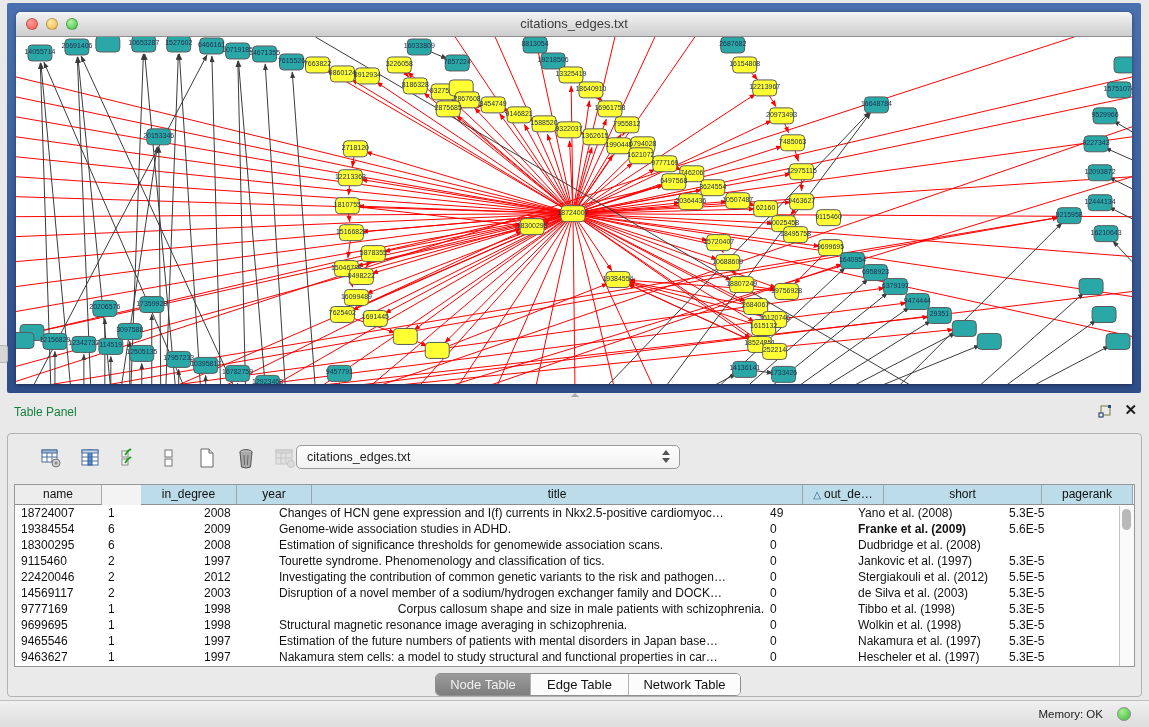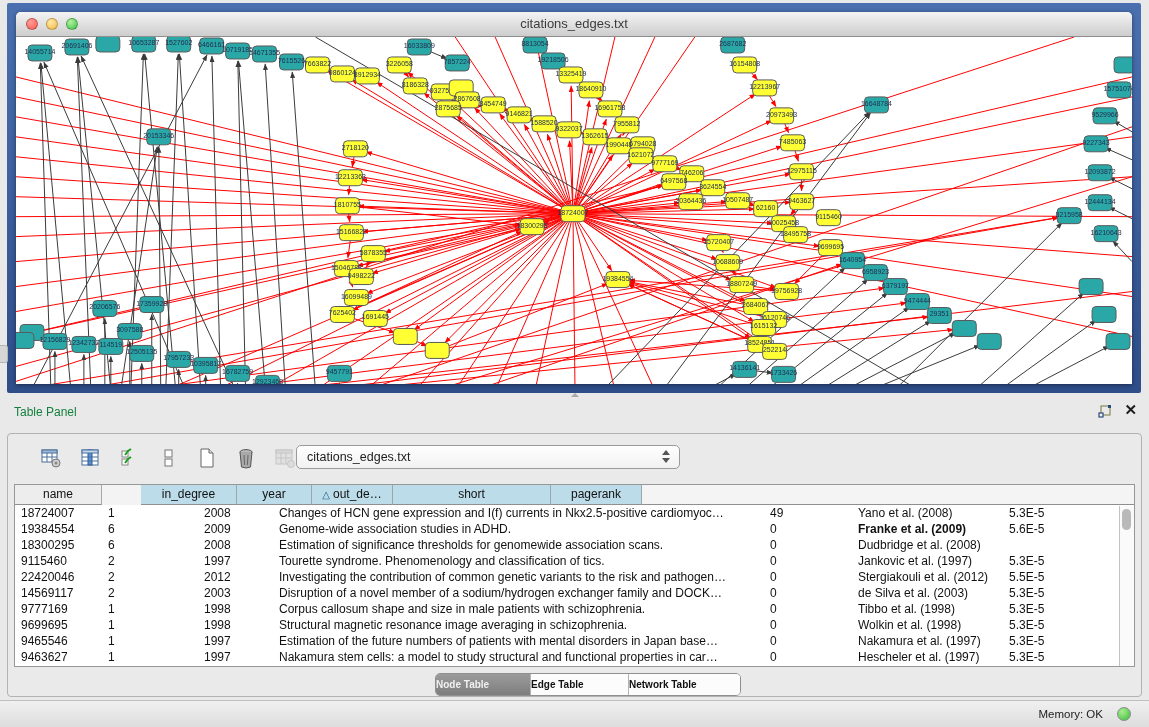--- a/index.html
+++ b/index.html
@@ -56,21 +56,21 @@
   .th.gray{background:#ededed;border-right:1px solid #a9a9a9;}
   .th .sort{font-size:10px;color:#1e5f7e;margin-right:3px;}
   .trow{display:flex;height:16px;}
   .td{box-sizing:border-box;font-size:12px;color:#111;line-height:16px;white-space:nowrap;
     overflow:hidden;padding-left:6px;}
   .vscroll{position:absolute;right:0;top:21px;bottom:0;width:14px;border-left:1px solid #c3c3c3;background:#fafafa;}
   .vthumb{position:absolute;left:2px;top:3px;width:9px;height:21px;border-radius:5px;background:#b9b9b9;}
 
   .tabs{position:absolute;left:427px;top:239px;height:21px;display:flex;
     border:1px solid #8f8f8f;border-radius:5px;overflow:hidden;background:#fcfcfc;}
-  .tab{font-size:10px;line-height:21px;color:#111;background:#fcfcfc;border-right:1px solid #b3b3b3;font-weight:bold;}
+  .tab{font-size:13px;line-height:21px;text-align:center;color:#111;background:#fcfcfc;border-right:1px solid #b3b3b3;}
   .tab:last-child{border-right:none;}
   .tab.selected{background:linear-gradient(#9b9b9b,#7e7e7e);color:#f1f1f1;}
 
   .statusbar{position:absolute;left:0;top:700px;width:1149px;height:27px;
     background:linear-gradient(#f0f0f0,#dddddd);border-top:1px solid #bfbfbf;box-sizing:border-box;}
   .mem-label{position:absolute;right:46px;top:7px;font-size:11.5px;color:#222;}
   .mem-dot{position:absolute;right:18px;top:6px;width:14px;height:14px;border-radius:50%;
     border:1px solid #8a8a8a;background:radial-gradient(circle at 35% 30%,#a8ef8e,#3cbb3c);box-sizing:border-box;}
 </style>
 </head>
@@ -609,20 +609,21 @@
         <div class="up"></div>
           <div class="down"></div>
       </div>
     </div>
 
     <div class="tablewrap">
       <div class="thead" id="thead">
           <div class="th gray" style="width: 87px;">name</div>
           <div class="th" style="width: 96px; margin-left: 39px;">in_degree</div>
           <div class="th" style="width: 75px;">year</div>
+          <div class="th" style="width: 491px;">title</div>
           <div class="th" style="width: 81px;"><span class="sort">△</span>out_de…</div>
           <div class="th" style="width: 158px;">short</div>
           <div class="th" style="width: 91px;">pagerank</div>
           <div class="th" style="flex: 1 1 0%; background: rgb(244, 244, 244); border-right: none;"></div>
         </div>
       <div id="tbody">
           <div class="trow">
             <div class="td" style="width: 87px;">18724007</div>
             <div class="td" style="width: 96px;">1</div>
             <div class="td" style="width: 75px;">2008</div>
@@ -673,21 +674,21 @@
             <div class="td" style="width: 75px;">2003</div>
             <div class="td" style="width: 491px;">Disruption of a novel member of a sodium/hydrogen exchanger family and DOCK…</div>
             <div class="td" style="width: 81px;">0</div>
             <div class="td" style="width: 158px; padding-left: 13px;">de Silva et al. (2003)</div>
             <div class="td" style="width: 91px;">5.3E-5</div>
           </div>
           <div class="trow">
             <div class="td" style="width: 87px;">9777169</div>
             <div class="td" style="width: 96px;">1</div>
             <div class="td" style="width: 75px;">1998</div>
-            <div class="td" style="width: 491px;">Corpus callosum shape and size in male patients with schizophrenia.</div>
+            <div class="td" style="width: 491px; text-align: right;">Corpus callosum shape and size in male patients with schizophrenia.</div>
             <div class="td" style="width: 81px;">0</div>
             <div class="td" style="width: 158px; padding-left: 13px;">Tibbo et al. (1998)</div>
             <div class="td" style="width: 91px;">5.3E-5</div>
           </div>
           <div class="trow">
             <div class="td" style="width: 87px;">9699695</div>
             <div class="td" style="width: 96px;">1</div>
             <div class="td" style="width: 75px;">1998</div>
             <div class="td" style="width: 491px;">Structural magnetic resonance image averaging in schizophrenia.</div>
             <div class="td" style="width: 81px;">0</div>

